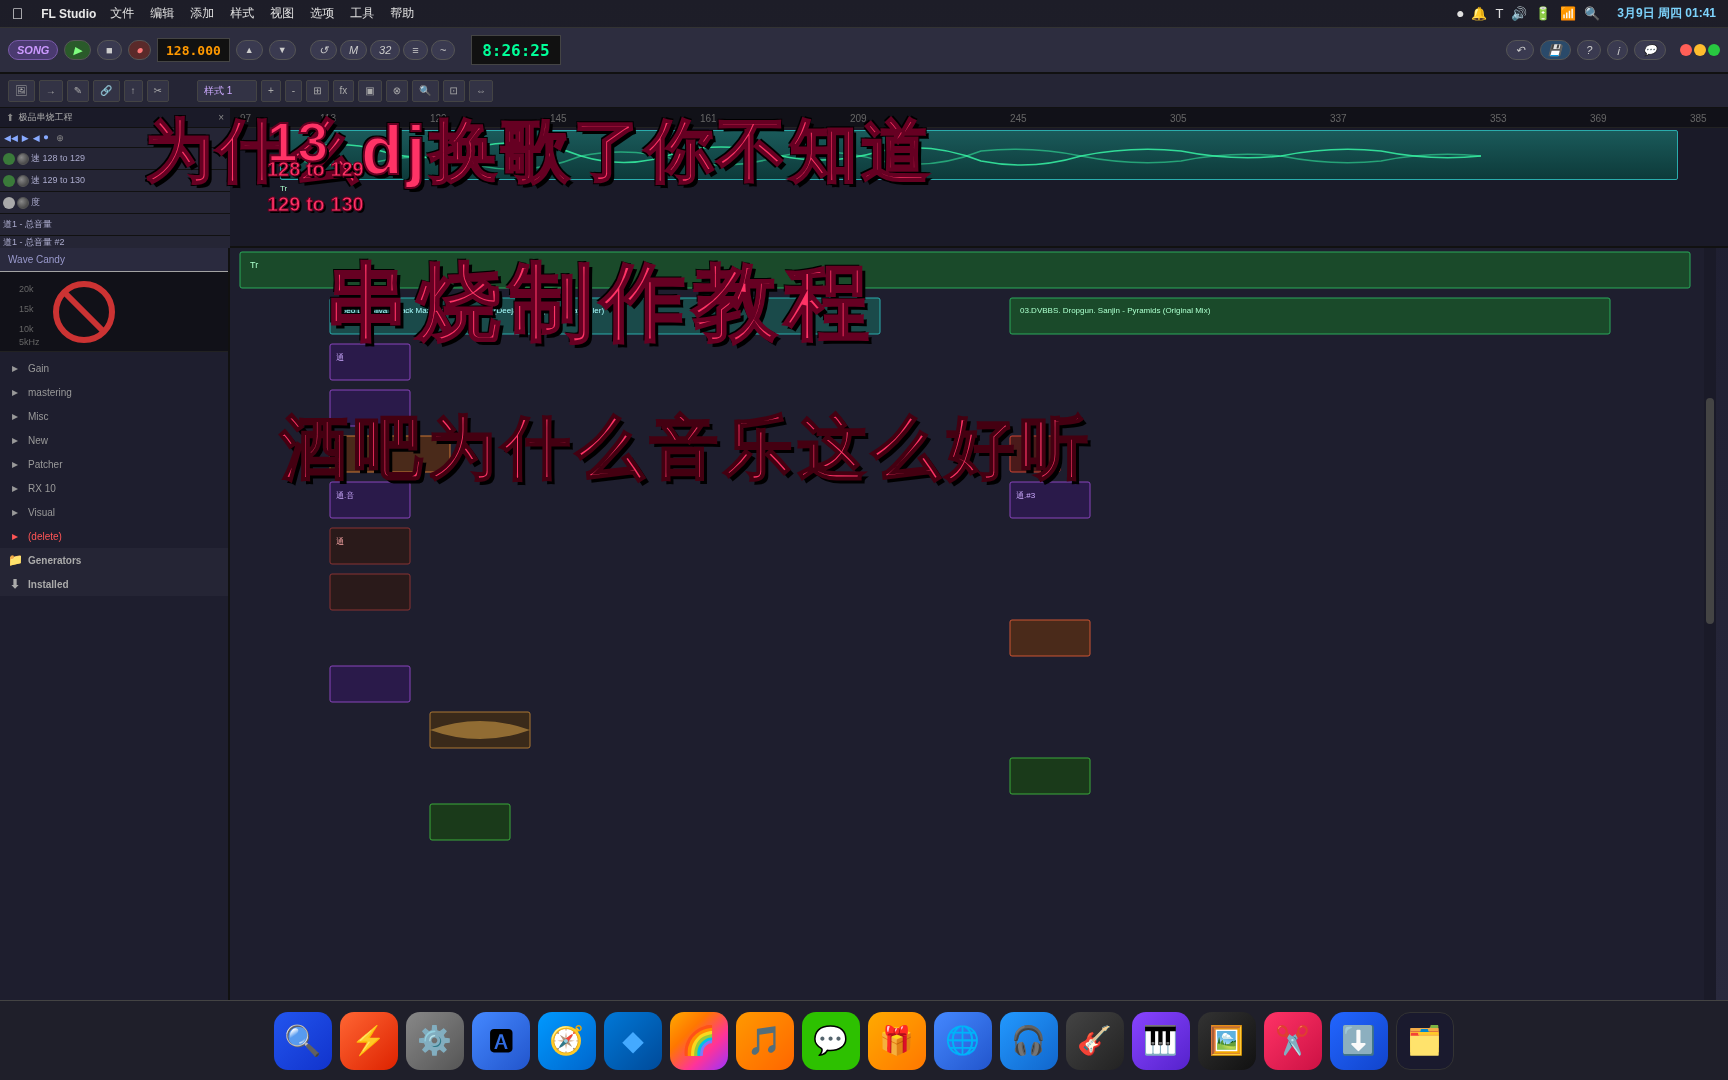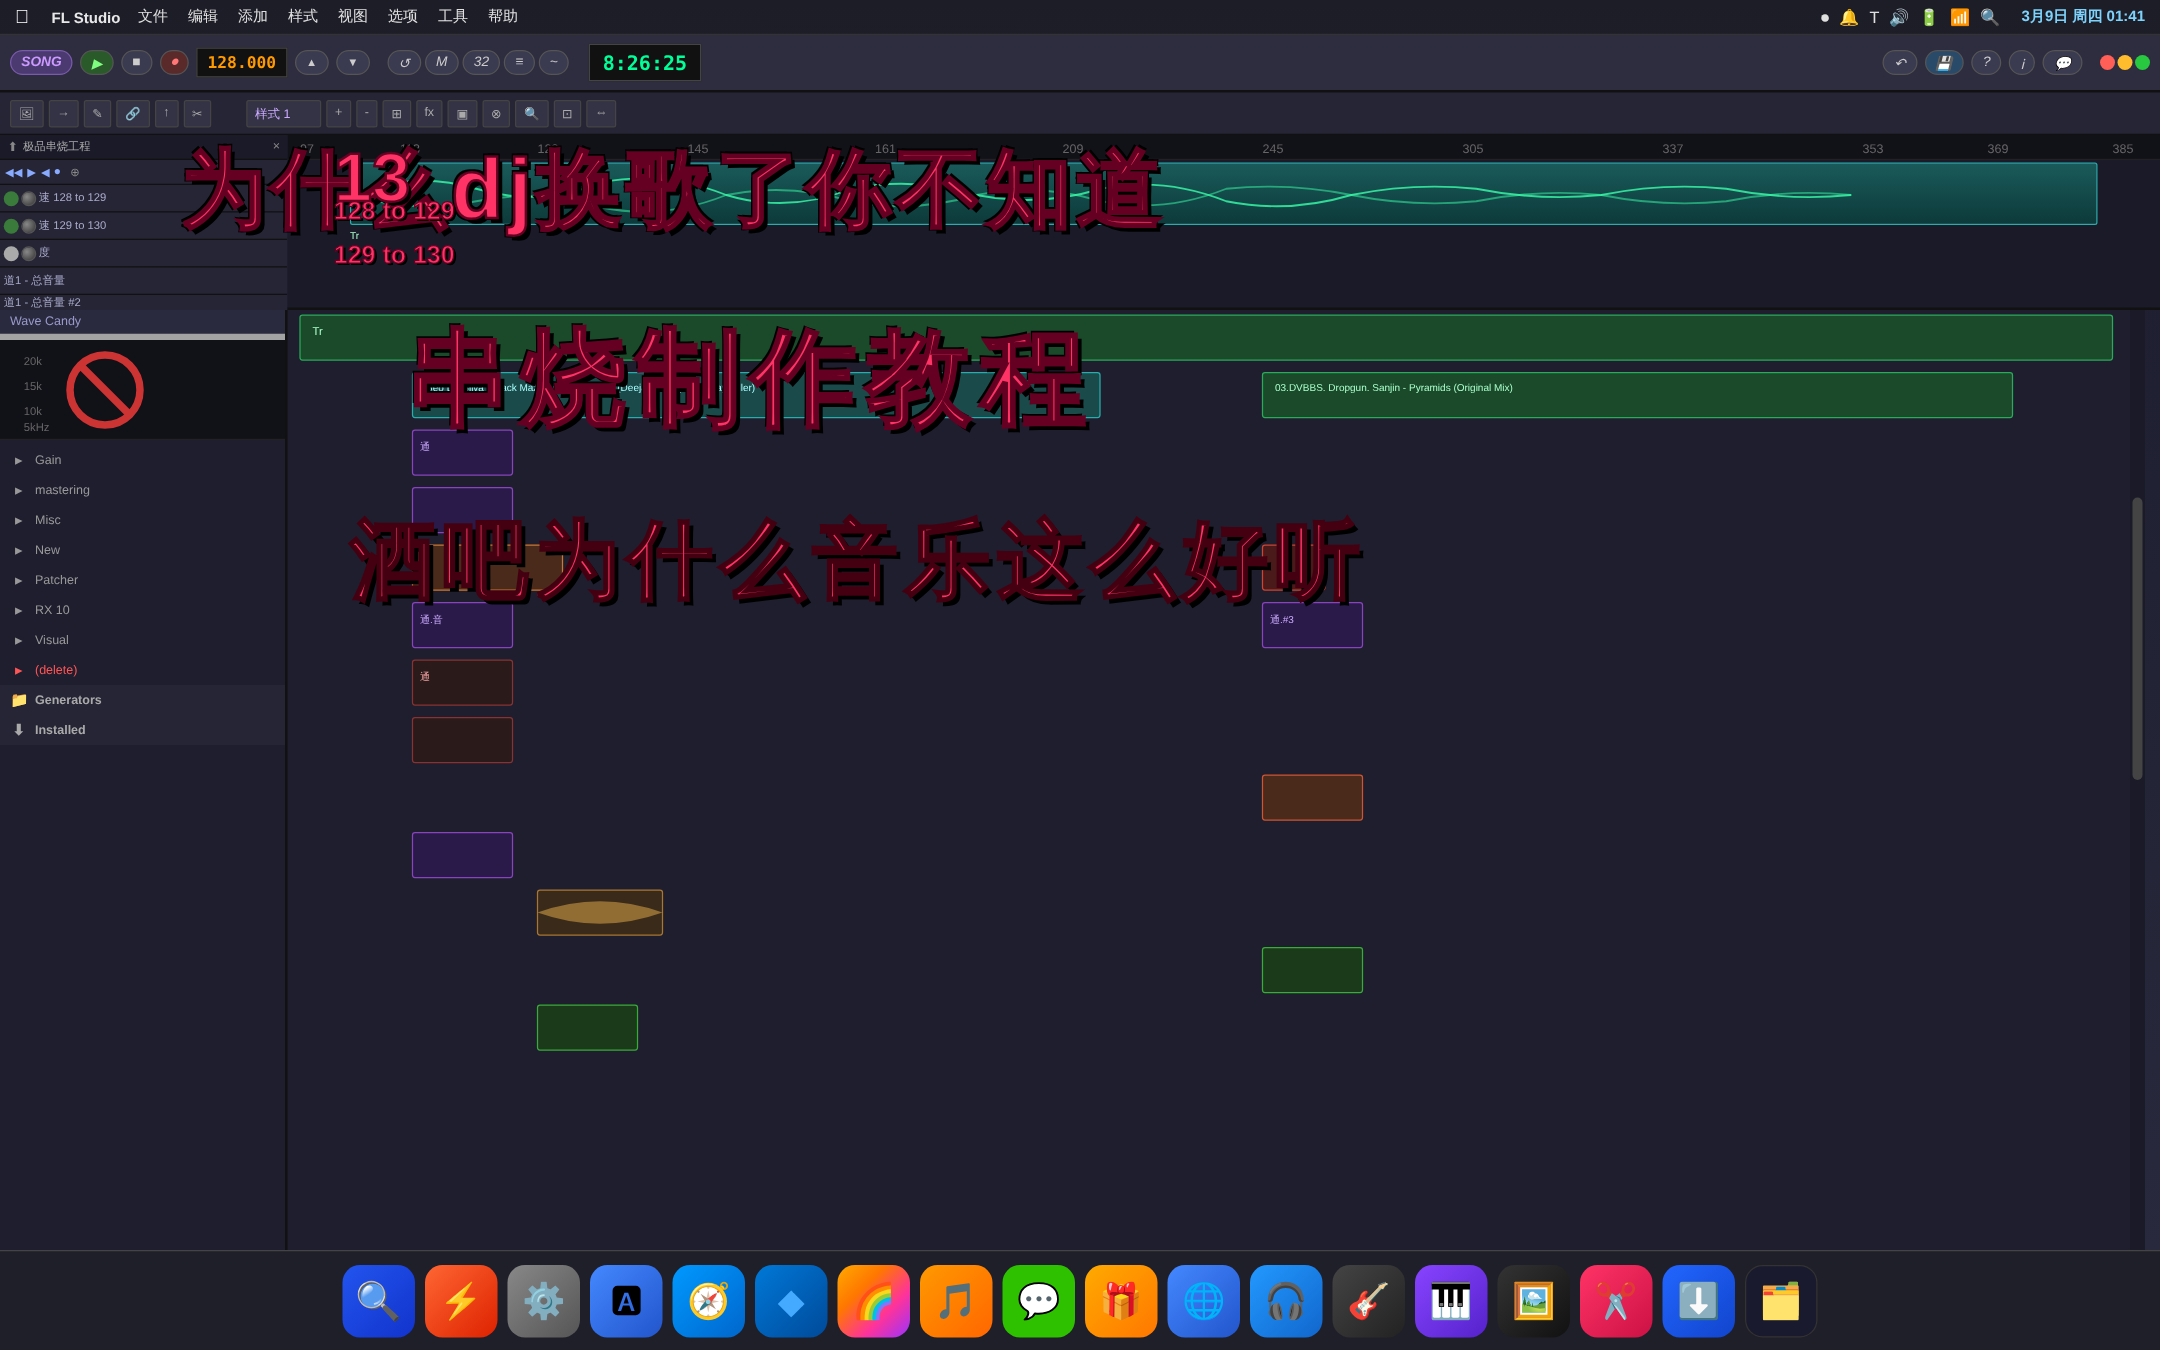--- a/index.html
+++ b/index.html
@@ -405,21 +405,21 @@
       </div>
       <div style="display:flex;height:22px;padding:0 3px;border-bottom:1px solid #111;gap:2px;">
         <span style="font-size:9px;color:#aaaacc;overflow:hidden;text-overflow:ellipsis;white-space:nowrap;">道1 - 总音量 #2</span>
       </div>
     </div>
   </div>
 </div>
 
 <div class="sidebar-panel" style="top: 248px; height: calc(100% - 328px);">
 
-  <div style="height:24px;background:#2a2a3e;display:flex;align-items:center;padding:0 8px;font-size:10px;color:#9999cc;border-bottom:5px solid #a3a3a3;">
+  <div style="height:24px;background:#2a2a3e;display:flex;align-items:center;padding:0 8px;font-size:10px;color:#9999cc;border-bottom:1px solid #a3a3a3;">
     Wave Candy
   </div>
 
   <div style="height:80px;background:#111118;display:flex;align-items:center;justify-content:center;border-bottom:1px solid #222;">
     <svg width="200" height="70" viewBox="0 0 200 70">
 
       <circle cx="70" cy="35" r="28" fill="none" stroke="#cc3333" stroke-width="6"></circle>
       <line x1="50" y1="15" x2="90" y2="55" stroke="#cc3333" stroke-width="6"></line>
 
       <text x="5" y="15" fill="#666" font-size="9">20k</text>

